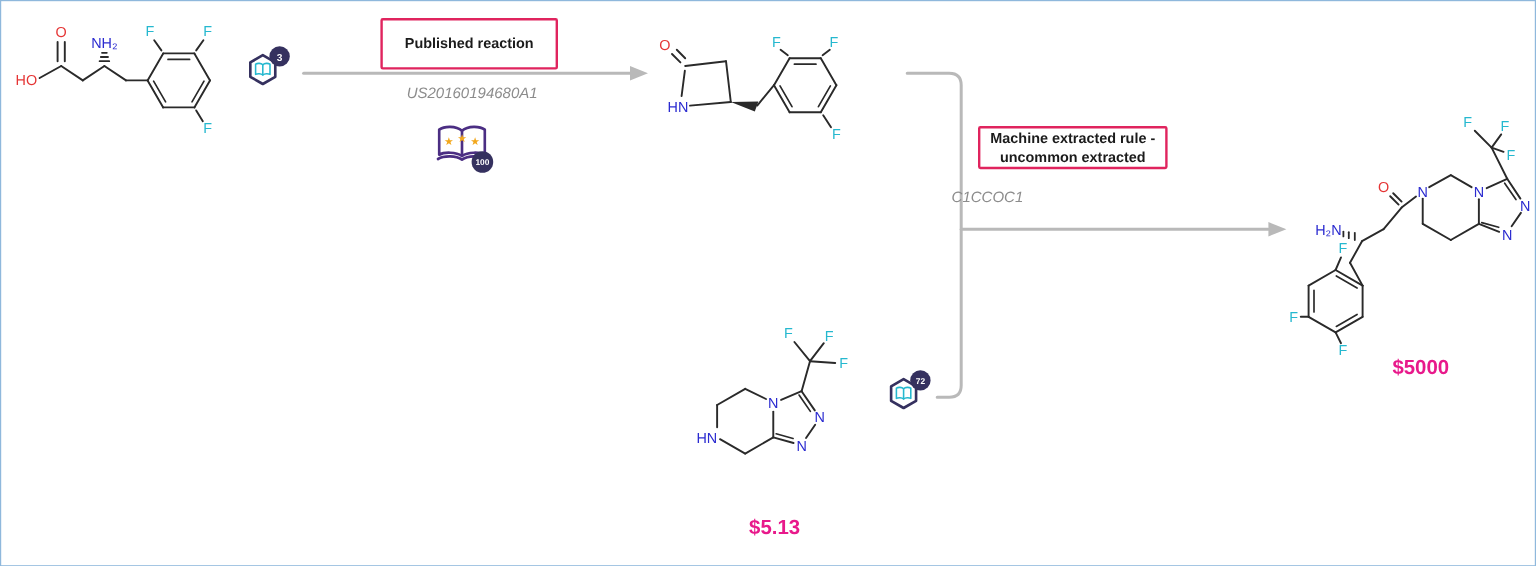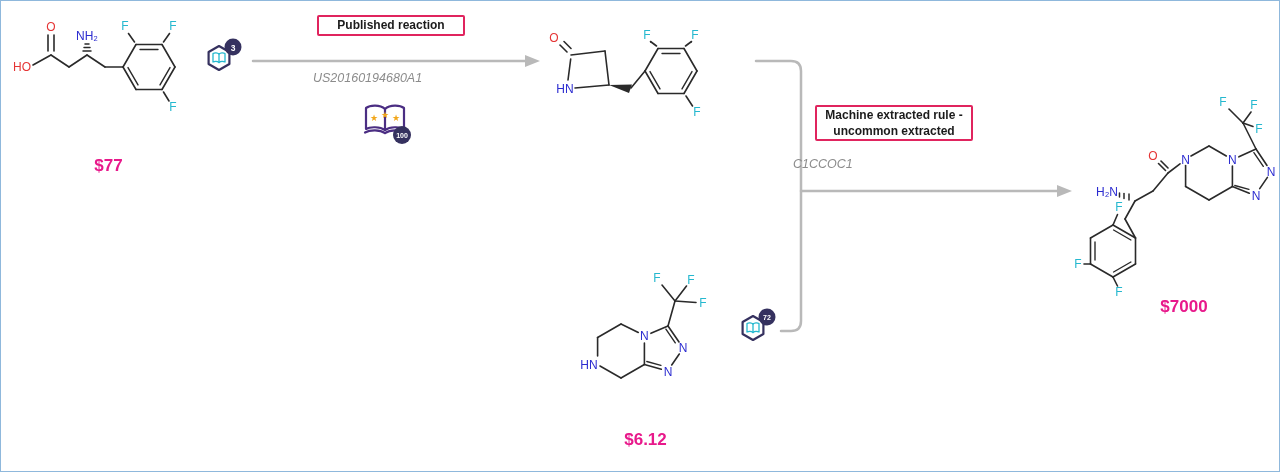--- a/index.html
+++ b/index.html
@@ -91,24 +91,24 @@
       <polygon class="badge-hex" points="16,9 26.4,15 26.4,27 16,33 5.6,27 5.6,15"></polygon>
       <g class="book-cyan">
         <path d="M16,17 C14.5,15.5 11.5,15.5 10,16.5 L10,25 C11.5,24.2 14.5,24.2 16,25.5 C17.5,24.2 20.5,24.2 22,25 L22,16.5 C20.5,15.5 17.5,15.5 16,17 Z"></path>
         <line x1="16" y1="17" x2="16" y2="25.5"></line>
       </g>
       <circle class="badge-circle" cx="30" cy="10" r="8.5"></circle>
       <text class="badge-circle-text" x="30" y="13.5">3</text>
     </svg>
   </div>
 
-  <div class="tag-box" style="left:316px;top:14px;width:148px;height:21px">
+  <div class="tag-box" style="left:316px;top:14px;width:148px;height:43px">
     <span>Published reaction</span>
   </div>
-  <div class="sub-note" style="left:312px;top:70px;width:148px;text-align:left">US20160194680A1</div>
+  <div class="sub-note" style="left:299px;top:70px;width:148px;text-align:right">US20160194680A1</div>
 
   <div class="abs" style="left:360px;top:100px">
     <svg width="54" height="46" viewBox="0 0 54 46">
       <g class="book-purple">
         <path style="fill:#ffffff" d="M24,8 C19,3.5 9,4 5,7 L5,28 C9,25.5 19,25.5 24,29 C29,25.5 39,25.5 43,28 L43,7 C39,4 29,3.5 24,8 Z"></path>
         <line x1="24" y1="8" x2="24" y2="29"></line>
         <path d="M24,32 C19,28.5 9,28.5 4,31.5 M24,32 C29,28.5 39,28.5 44,31.5"></path>
       </g>
       <text class="star" x="13" y="20">★</text>
       <text class="star" x="24" y="17">★</text>
@@ -254,17 +254,16 @@
         <text class="atom a-f" x="48" y="122">F</text>
         <text class="atom a-f" x="7" y="179">F</text>
         <text class="atom a-f" x="48" y="207">F</text>
         <text class="atom a-f" x="152" y="17">F</text>
         <text class="atom a-f" x="183" y="20">F</text>
         <text class="atom a-f" x="188" y="44">F</text>
       </g>
     </svg>
   </div>
 
-  <div class="price" style="left:45px;top:155px;width:125px">$77</div>
-  <div class="price" style="left:592px;top:429px;width:105px">$6.12</div>
-  <div class="price" style="left:1128px;top:296px;width:110px">$7000</div>
+  <div class="price" style="left:592px;top:429px;width:105px">$5.13</div>
+  <div class="price" style="left:1128px;top:296px;width:110px">$5000</div>
 
 </div>
 
 </body></html>

